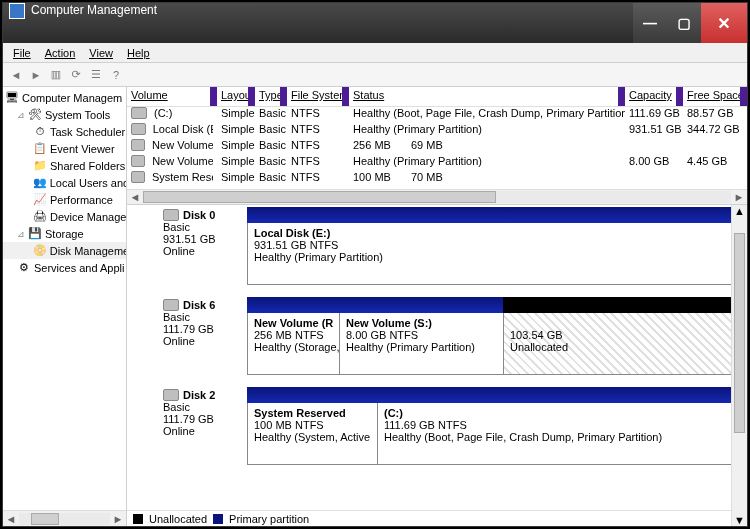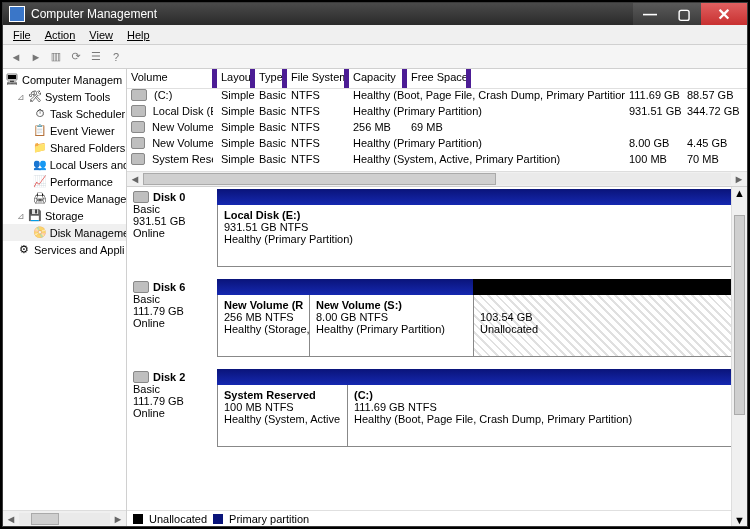--- a/index.html
+++ b/index.html
@@ -1,18 +1,18 @@
 <!DOCTYPE html>
 <html><head>
 <meta charset="utf-8">
 <style>
   * { box-sizing: border-box; font-family: "Segoe UI", Tahoma, sans-serif; font-size: 11px; }
   body { margin: 0; background: #000; width: 750px; height: 529px; overflow: hidden; }
   .window { position: absolute; inset: 2px; background: #fff; border: 1px solid #3a3a3a; display: flex; flex-direction: column; }
-  .titlebar { height: 22px; background: linear-gradient(#4a4a4a,#2a2a2a); display: flex; align-items: center; color: #fff; }
+  .titlebar { height: 40px; background: linear-gradient(#4a4a4a,#2a2a2a); display: flex; color: #fff; }
   .titlebar .icon { width: 16px; height: 16px; margin: 0 6px; background: #3a76c8; border: 1px solid #fff; }
   .titlebar .title { flex: 1; font-size: 12px; }
   .winbtns { display: flex; height: 100%; }
   .winbtn { width: 34px; display: flex; align-items: center; justify-content: center; color: #fff; font-size: 14px; font-weight: bold; }
   .winbtn.min { background: linear-gradient(#5a5a5a,#3a3a3a); }
   .winbtn.max { background: linear-gradient(#5a5a5a,#3a3a3a); }
   .winbtn.close { background: linear-gradient(#e06060,#c83030); width: 46px; font-size: 16px; }
   .menubar { height: 20px; background: #f0f0f0; border-bottom: 1px solid #d0d0d0; display: flex; align-items: center; padding-left: 4px; gap: 2px; }
   .menuitem { padding: 2px 6px; text-decoration: underline; }
   .menuitem u { text-decoration: underline; }
@@ -26,37 +26,37 @@
   .tree .row.l3 { padding-left: 30px; }
   .tree .tw { width: 8px; color: #888; font-size: 9px; }
   .tree .ticon { width: 14px; height: 14px; display: flex; align-items: center; justify-content: center; font-size: 11px; }
   .tree .sel { background: #f0f0f0; }
   .tree .hscroll { position: absolute; bottom: 0; left: 0; right: 0; height: 16px; background: #f0f0f0; border-top: 1px solid #ddd; display: flex; align-items: center; }
   .tree .hscroll .arrow { width: 16px; text-align: center; color: #666; }
   .tree .hscroll .track { flex: 1; height: 12px; background: #eaeaea; position: relative; }
   .tree .hscroll .thumb { position: absolute; left: 12px; width: 28px; top: 0; bottom: 0; background: #cfcfcf; border: 1px solid #aaa; }
   .main { flex: 1; display: flex; flex-direction: column; overflow: hidden; }
   .vol-head { display: flex; height: 20px; border-bottom: 1px solid #e0e0e0; background: #fff; }
-  .vh { border-right: 5px solid #4c1d95; padding: 2px 4px; overflow: hidden; white-space: nowrap; }
+  .vh { border-right: 7px solid #4c1d95; padding: 2px 4px; overflow: hidden; white-space: nowrap; text-decoration: underline; }
   .vol-rows { }
   .vr { display: flex; height: 16px; }
   .vr span { padding: 0 4px; overflow: hidden; white-space: nowrap; }
   .c-vol { width: 90px; display: flex; gap: 3px; }
   .c-lay { width: 38px; }
   .c-typ { width: 32px; }
   .c-fs  { width: 62px; }
   .c-sta { flex: 1; }
   .c-cap { width: 58px; }
   .c-fre { width: 64px; }
   .volhscroll { height: 16px; background: #f0f0f0; border-top: 1px solid #ddd; border-bottom: 1px solid #d0d0d0; display: flex; align-items: center; margin-top: 2px; }
   .volhscroll .arrow { width: 16px; text-align: center; color: #666; }
   .volhscroll .track { flex: 1; height: 12px; background: #eaeaea; position: relative; }
   .volhscroll .thumb { position: absolute; left: 0; width: 60%; top: 0; bottom: 0; background: #cfcfcf; border: 1px solid #aaa; }
   .graph { flex: 1; overflow: hidden; position: relative; }
-  .disk { display: flex; border-bottom: 4px solid #fff; padding: 2px 4px 6px 2px; }
+  .disk { display: flex; border-bottom: 4px solid #fff; padding: 2px 4px 6px 2px; margin-left: 30px; }
   .dleft { width: 88px; padding: 2px 4px; }
   .dleft .dt { display: flex; align-items: center; gap: 4px; font-weight: bold; }
   .dicon { width: 16px; height: 12px; background: #bfbfbf; border: 1px solid #888; border-radius: 2px; display: inline-block; }
   .dright { flex: 1; display: flex; flex-direction: column; }
   .dbar { height: 16px; background: linear-gradient(#0a147a,#1528b0); display: flex; }
   .dbar.unalloc { background: #000; }
   .dcells { flex: 1; display: flex; border-left: 1px solid #888; border-right: 1px solid #888; border-bottom: 1px solid #888; min-height: 62px; }
   .dcell { border-right: 1px solid #888; padding: 4px 6px; overflow: hidden; white-space: nowrap; }
   .dcell:last-child { border-right: none; }
   .dcell b { font-weight: bold; }
@@ -153,20 +153,21 @@
           <div class="arrow">►</div>
         </div>
     </div>
 
     <div class="main">
       <div class="vol-head">
         <div class="vh c-vol">Volume</div>
         <div class="vh c-lay">Layout</div>
         <div class="vh c-typ">Type</div>
         <div class="vh c-fs">File System</div>
+        <div class="vh c-sta">Status</div>
         <div class="vh c-cap">Capacity</div>
         <div class="vh c-fre">Free Space</div>
       </div>
       <div class="vol-rows">
         <div class="vr">
             <span class="c-vol">
               <span class="dicon"></span>
               <span>(C:)</span>
             </span>
             <span class="c-lay">Simple</span>
@@ -212,21 +213,20 @@
             <span class="c-fre">4.45 GB</span>
           </div>
         <div class="vr">
             <span class="c-vol">
               <span class="dicon"></span>
               <span>System Reserved</span>
             </span>
             <span class="c-lay">Simple</span>
             <span class="c-typ">Basic</span>
             <span class="c-fs">NTFS</span>
-            <span class="c-sta">Healthy (System, Active, Primary Partition)</span>
             <span class="c-cap">100 MB</span>
             <span class="c-fre">70 MB</span>
           </div>
       </div>
       <div class="volhscroll">
           <div class="arrow">◄</div>
           <div class="track">
             <div class="thumb"></div>
           </div>
           <div class="arrow">►</div>

